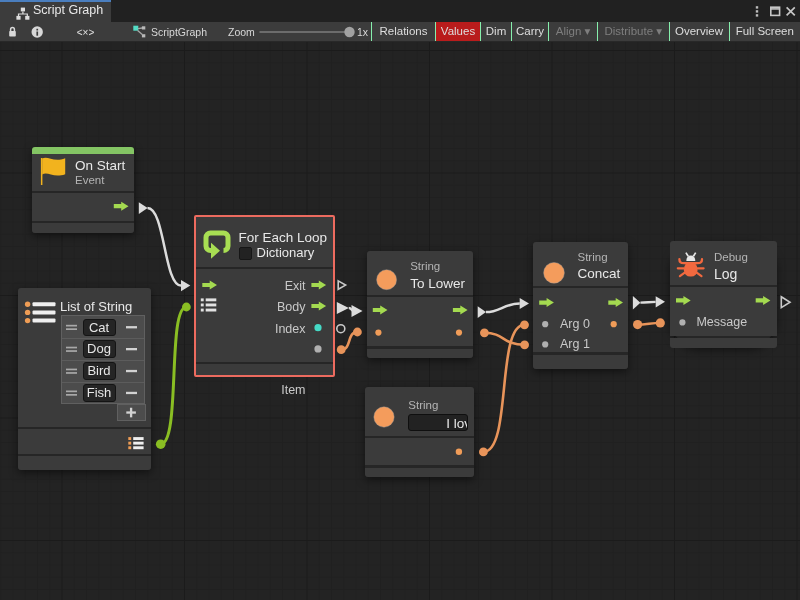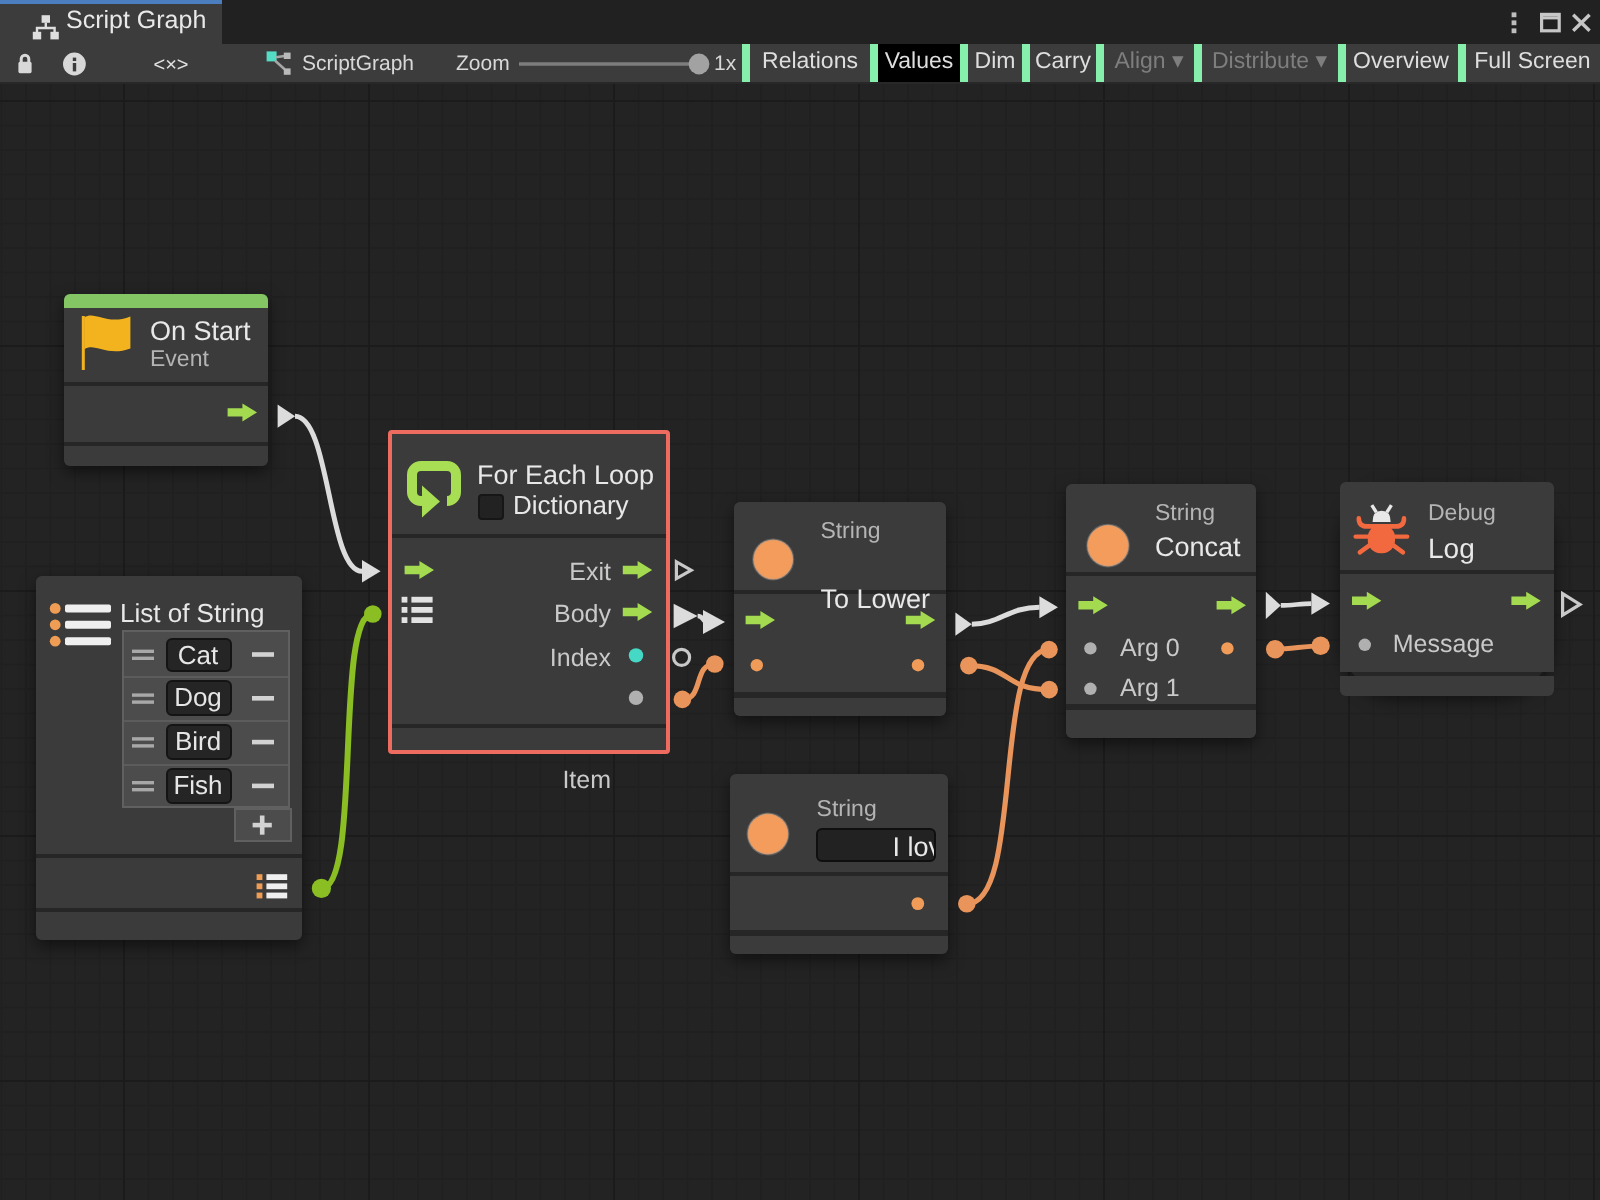--- a/index.html
+++ b/index.html
@@ -5,21 +5,21 @@
   html,body{margin:0;padding:0;}
   body{width:800px;height:600px;overflow:hidden;background:#232323;
        font-family:"Liberation Sans",sans-serif;-webkit-font-smoothing:antialiased;}
   .abs{position:absolute;}
   
   #tabbar{left:0;top:0;width:800px;height:22px;background:#212121;}
   #tab{left:0;top:0;width:111px;height:22px;background:#3c3c3c;border-top:2px solid #4a7ebe;box-sizing:border-box;}
   #tabtitle{left:33px;top:3px;font-size:12.5px;color:#e9e9e9;}
   #toolbar{left:0;top:22px;width:800px;height:20px;background:#3c3c3c;border-bottom:1px solid #282828;box-sizing:border-box;}
   .tbtxt{font-size:10.5px;color:#d8d8d8;line-height:20px;top:22px;height:20px;}
-  .tbbtn{top:22px;height:19px;line-height:19px;font-size:11.5px;color:#dedede;text-align:center;border-left:4px solid #86efac;box-sizing:border-box;}
+  .tbbtn{top:22px;height:19px;line-height:19px;font-size:11.5px;color:#dedede;text-align:center;border-left:1px solid #86efac;box-sizing:border-box;}
   .disabled{color:#7e7e7e;}
   
   #graph{left:0;top:42px;width:800px;height:558px;background-color:#232323;
     background-image:
       linear-gradient(#1b1b1b 1px, transparent 1px),
       linear-gradient(90deg,#1b1b1b 1px, transparent 1px),
       linear-gradient(#202020 1px, transparent 1px),
       linear-gradient(90deg,#202020 1px, transparent 1px);
     background-size:122.5px 122.5px,122.5px 122.5px,12.25px 12.25px,12.25px 12.25px;
     background-position:61.5px 8px,61.5px 8px,61.5px 8px,61.5px 8px;}
@@ -36,21 +36,21 @@
 
 <div class="abs" id="tabbar"></div>
 <div class="abs" id="tab"></div>
 <div class="abs" id="tabtitle">Script Graph</div>
 
 <div class="abs" id="toolbar"></div>
 <div class="abs tbtxt" style="left:151px;">ScriptGraph</div>
 <div class="abs tbtxt" style="left:228px;">Zoom</div>
 <div class="abs tbtxt" style="left:357px;">1x</div>
 <div class="abs tbbtn" style="left:371px;width:64px;">Relations</div>
-<div class="abs tbbtn" style="left:435px;width:45px;background:#000000;">Values</div>
+<div class="abs tbbtn" style="left:435px;width:45px;background:#b91c1c;">Values</div>
 <div class="abs tbbtn" style="left:480px;width:31px;">Dim</div>
 <div class="abs tbbtn" style="left:511px;width:37px;">Carry</div>
 <div class="abs tbbtn disabled" style="left:548px;width:49px;">Align ▾</div>
 <div class="abs tbbtn disabled" style="left:597px;width:71.5px;">Distribute ▾</div>
 <div class="abs tbbtn" style="left:668.5px;width:60px;">Overview</div>
 <div class="abs tbbtn" style="left:728.5px;width:71.5px;">Full Screen</div>
 
 <div class="abs" id="graph"></div>
 
 <div class="abs wrap" style="left:31.5px;top:147px;width:102px;height:85.5px;">
@@ -90,21 +90,21 @@
   <div class="cell" style="left:64.5px;top:52.4px;">Dog</div>
   <div class="cell" style="left:64.5px;top:74.3px;">Bird</div>
   <div class="cell" style="left:64.5px;top:96.2px;">Fish</div>
 </div>
 
 <div class="abs wrap" style="left:367px;top:250.5px;width:106.3px;height:107.8px;">
   <div class="abs sec" style="left:0;top:0;width:106.3px;height:44.8px;border-radius:3px 3px 0 0;"></div>
   <div class="abs sec" style="left:0;top:46.8px;width:106.3px;height:49px;"></div>
   <div class="abs sec" style="left:0;top:98px;width:106.3px;height:9.8px;border-radius:0 0 3px 3px;"></div>
   <div class="abs sub" style="left:43.2px;top:9.5px;">String</div>
-  <div class="abs title" style="left:43.2px;top:25px;margin-top:16px;">To Lower</div>
+  <div class="abs title" style="left:43.2px;top:25px;">To Lower</div>
 </div>
 
 <div class="abs wrap" style="left:364.5px;top:387px;width:109px;height:90px;">
   <div class="abs sec" style="left:0;top:0;width:109px;height:48.5px;border-radius:3px 3px 0 0;"></div>
   <div class="abs sec" style="left:0;top:50.5px;width:109px;height:27.5px;"></div>
   <div class="abs sec" style="left:0;top:80.5px;width:109px;height:9.5px;border-radius:0 0 3px 3px;"></div>
   <div class="abs sub" style="left:43.8px;top:12px;">String</div>
   <div class="abs" style="left:43.8px;top:26.8px;width:59.3px;height:17.7px;background:#222222;border:1px solid #0f0f0f;border-radius:3px;box-sizing:border-box;overflow:hidden;">
     <div class="abs" style="left:3px;top:1px;font-size:13.5px;color:#e8e8e8;white-space:nowrap;margin-left:34px;">I love my</div>
   </div>

